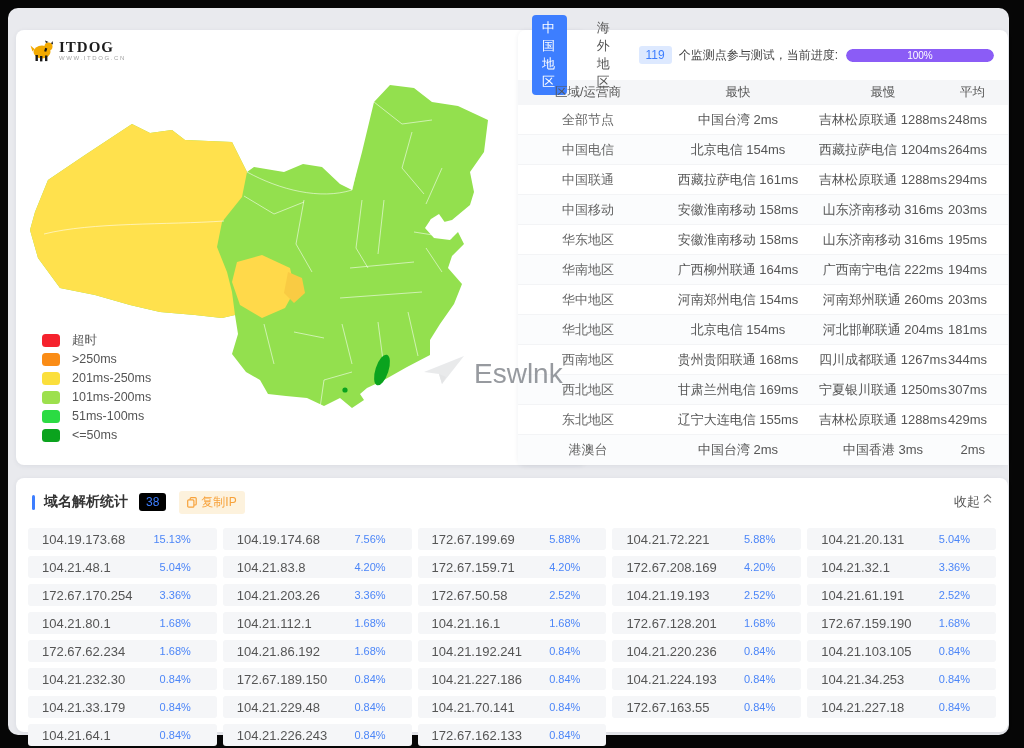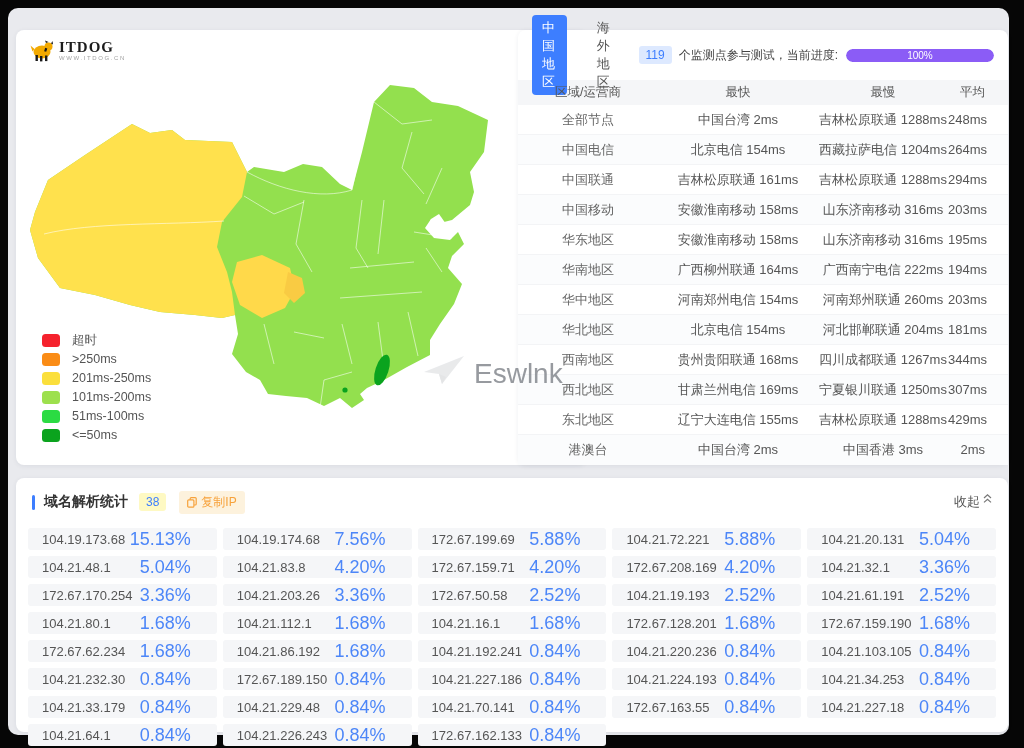--- a/index.html
+++ b/index.html
@@ -40,27 +40,27 @@
   .tbl-row span { text-align:center; white-space:nowrap; overflow:hidden; }
   .tbl-row .c-region { color:#666; }
   .tbl-row .c-avg { text-align:right; padding-right:23px; color:#555; }
   .tbl-row:last-of-type { border-bottom:none; }
 
   
   .dns-card { left:8px; top:470px; width:992px; height:254px; }
   .dns-head { height:48px; display:flex; align-items:center; padding:0 16px; }
   .dns-bar { width:3px; height:15px; background:#3d7eff; border-radius:2px; margin-right:9px; }
   .dns-title { font-size:14px; font-weight:bold; color:#333; }
-  .dns-badge { background:#fef9c3; color:#3d7eff; font-size:12px; padding:2px 7px; border-radius:3px; margin-left:11px; }
+  .dns-badge { background:#000000; color:#3d7eff; font-size:12px; padding:2px 7px; border-radius:3px; margin-left:11px; }
   .copy-btn { display:flex; align-items:center; gap:4px; background:#fdf2dd; color:#f7a23b; font-size:12px; padding:3px 8px; border-radius:3px; margin-left:13px; }
   .collapse { margin-left:auto; display:flex; align-items:flex-start; gap:3px; font-size:13px; color:#555; }
   .ip-grid { display:grid; grid-template-columns:repeat(5,1fr); gap:6px; padding:2px 12px 0 12px; }
   .ip-cell { background:#f5f6f8; border-radius:3px; height:22px; display:flex; align-items:center; justify-content:space-between; padding:0 26px 0 14px; }
   .ip-addr { font-size:13px; color:#555; white-space:nowrap; }
-  .ip-pct { font-size:18px; color:#4c86f8; white-space:nowrap; }
+  .ip-pct { font-size:11px; color:#4c86f8; white-space:nowrap; }
 
   
   .watermark { position:absolute; left:414px; top:344px; display:flex; align-items:center; pointer-events:none; z-index:5; }
   .watermark-text { font-size:28px; color:#85898f; opacity:.85; margin-left:8px; }
 </style>
 </head>
 <body>
 
 <div class="screen">
 
@@ -203,21 +203,21 @@
 
         <div class="tbl-row">
           <span class="c-region">中国电信</span>
           <span class="c-fast">北京电信 154ms</span>
           <span class="c-slow">西藏拉萨电信 1204ms</span>
           <span class="c-avg">264ms</span>
         </div>
 
         <div class="tbl-row">
           <span class="c-region">中国联通</span>
-          <span class="c-fast">吉林松原联通 161ms</span>
+          <span class="c-fast">西藏拉萨电信 161ms</span>
           <span class="c-slow">吉林松原联通 1288ms</span>
           <span class="c-avg">294ms</span>
         </div>
 
         <div class="tbl-row">
           <span class="c-region">中国移动</span>
           <span class="c-fast">安徽淮南移动 158ms</span>
           <span class="c-slow">山东济南移动 316ms</span>
           <span class="c-avg">203ms</span>
         </div>

